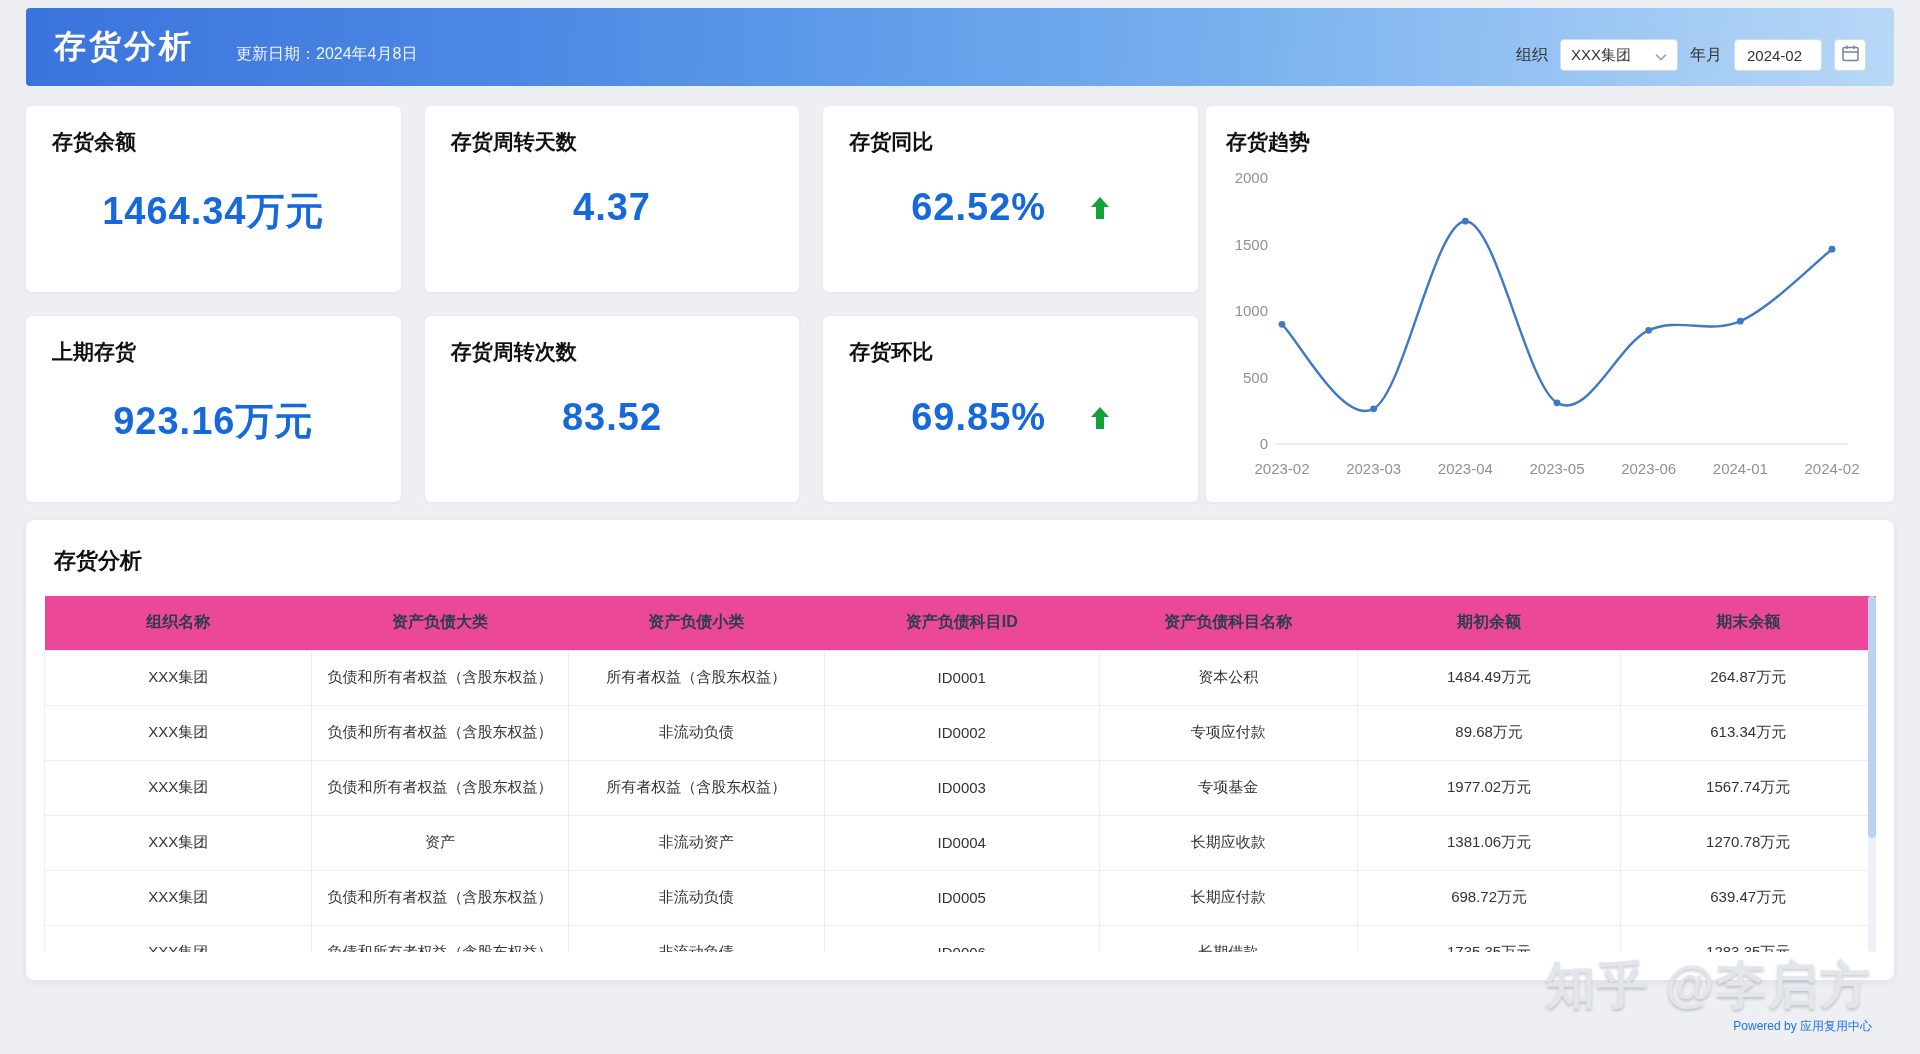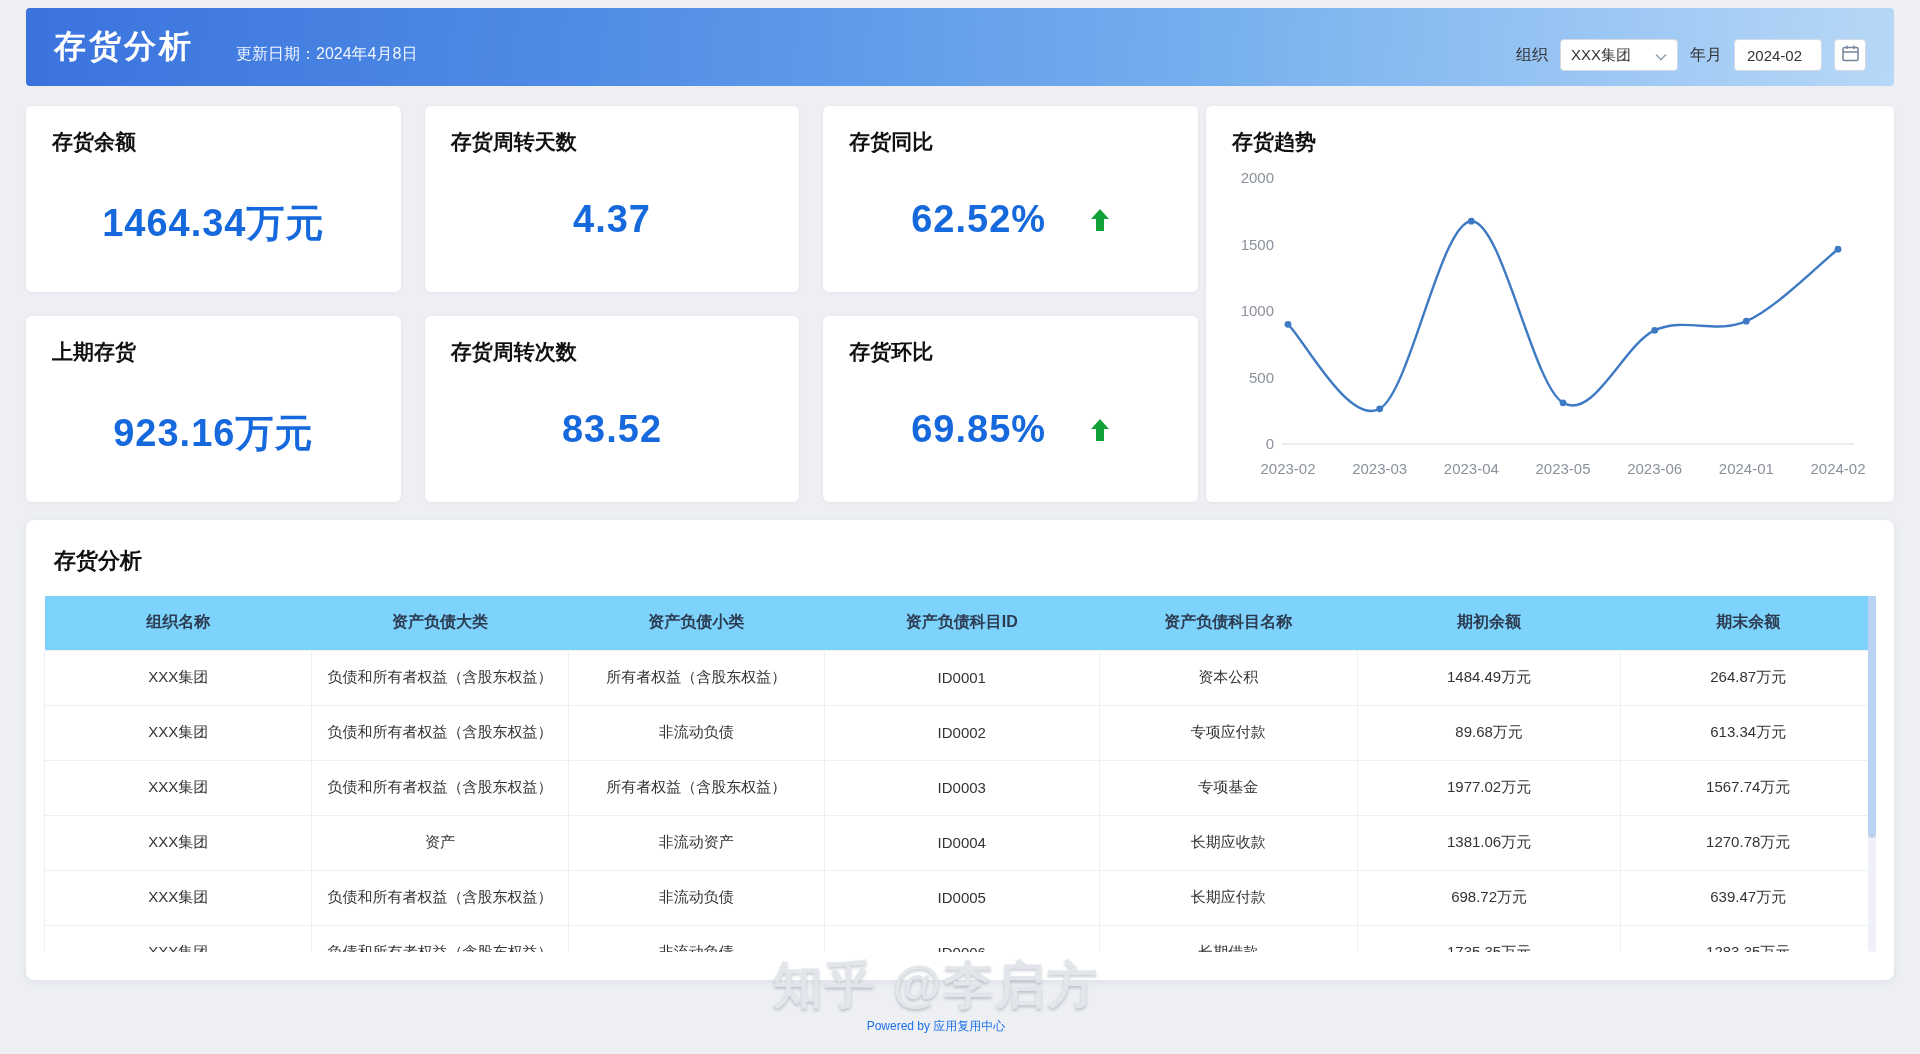--- a/index.html
+++ b/index.html
@@ -36,51 +36,51 @@
   }
   .hdr-cal {
     background: #fff; border: 1px solid #d4dae3; border-radius: 4px;
     width: 32px; height: 32px; display: flex; align-items: center; justify-content: center; cursor: pointer;
   }
   
   .kpi-section { margin: 20px 26px 0; display: flex; gap: 8px; height: 396px; }
   .kpi-grid { flex: 1; display: grid; grid-template-columns: repeat(3,1fr); grid-template-rows: 1fr 1fr; gap: 24px; }
   .kpi-card { background: #fff; border-radius: 6px; padding: 22px 26px; box-shadow: 0 1px 4px rgba(31,56,88,.06); }
   .kpi-label { font-size: 21px; font-weight: 700; color: #111; }
-  .kpi-value-row { margin-top: 42px; display: flex; justify-content: center; align-items: center; gap: 44px; }
+  .kpi-value-row { margin-top: 30px; display: flex; justify-content: center; align-items: center; gap: 44px; }
   .kpi-value { font-size: 38px; font-weight: 700; color: #1668dd; letter-spacing: 1px; }
   .trend-up { display: inline-flex; }
-  .chart-card { width: 688px; background: #fff; border-radius: 6px; padding: 22px 26px; box-shadow: 0 1px 4px rgba(31,56,88,.06); }
+  .chart-card { width: 688px; background: #fff; border-radius: 6px; padding: 22px 20px; box-shadow: 0 1px 4px rgba(31,56,88,.06); }
   .chart-title { font-size: 21px; font-weight: 700; color: #111; }
   .chart { width: 640px; height: 330px; margin-top: 4px; display: block; }
   
   .table-card {
     margin: 18px 26px 0; background: #fff; border-radius: 8px;
     height: 460px; padding: 26px 16px 0; position: relative; overflow: hidden;
     box-shadow: 0 2px 8px rgba(31,56,88,.08);
   }
   .table-title { font-size: 22px; font-weight: 700; color: #111; margin: 0 0 20px 12px; }
   .table-wrap { height: 356px; overflow: hidden; position: relative; margin: 0 2px; }
   table { width: 100%; border-collapse: collapse; table-layout: fixed; }
   thead th {
-    background: #7dd3fc; height: 54px; font-size: 16px; font-weight: 600;
+    background: #ec4899; height: 54px; font-size: 16px; font-weight: 600;
     color: #2c3b50; 
   }
   tbody td {
     height: 55px; border: 1px solid #edeff2; font-size: 15px; color: #333;
     text-align: center; background: #fff;
     overflow: hidden; white-space: nowrap; text-overflow: ellipsis; padding: 0 6px;
   }
   .scrollbar {
     position: absolute; top: 0; right: 0; width: 8px; height: 100%;
     background: #eef2f8; border-radius: 4px;
   }
   .scroll-thumb { position: absolute; top: 0; left: 0; width: 100%; height: 68%; background: #bad3f2; border-radius: 4px; }
   
-  .footer { position: relative; margin-top: -24px; text-align: center; padding-right: 48px; z-index: 3; }
+  .footer { position: relative; margin-top: -24px; text-align: right; padding-right: 48px; z-index: 3; }
   .watermark {
     font-size: 50px; font-weight: 700; color: #e2e6eb; letter-spacing: 2px;
     text-shadow: 0 2px 3px rgba(100,110,125,.35); line-height: 58px;
   }
   .powered { margin-top: 4px; font-size: 12px; color: #1f72e8; }
   .powered a { color: #1f72e8; text-decoration: none; cursor: pointer; }
 </style>
 </head>
 <body>
 

